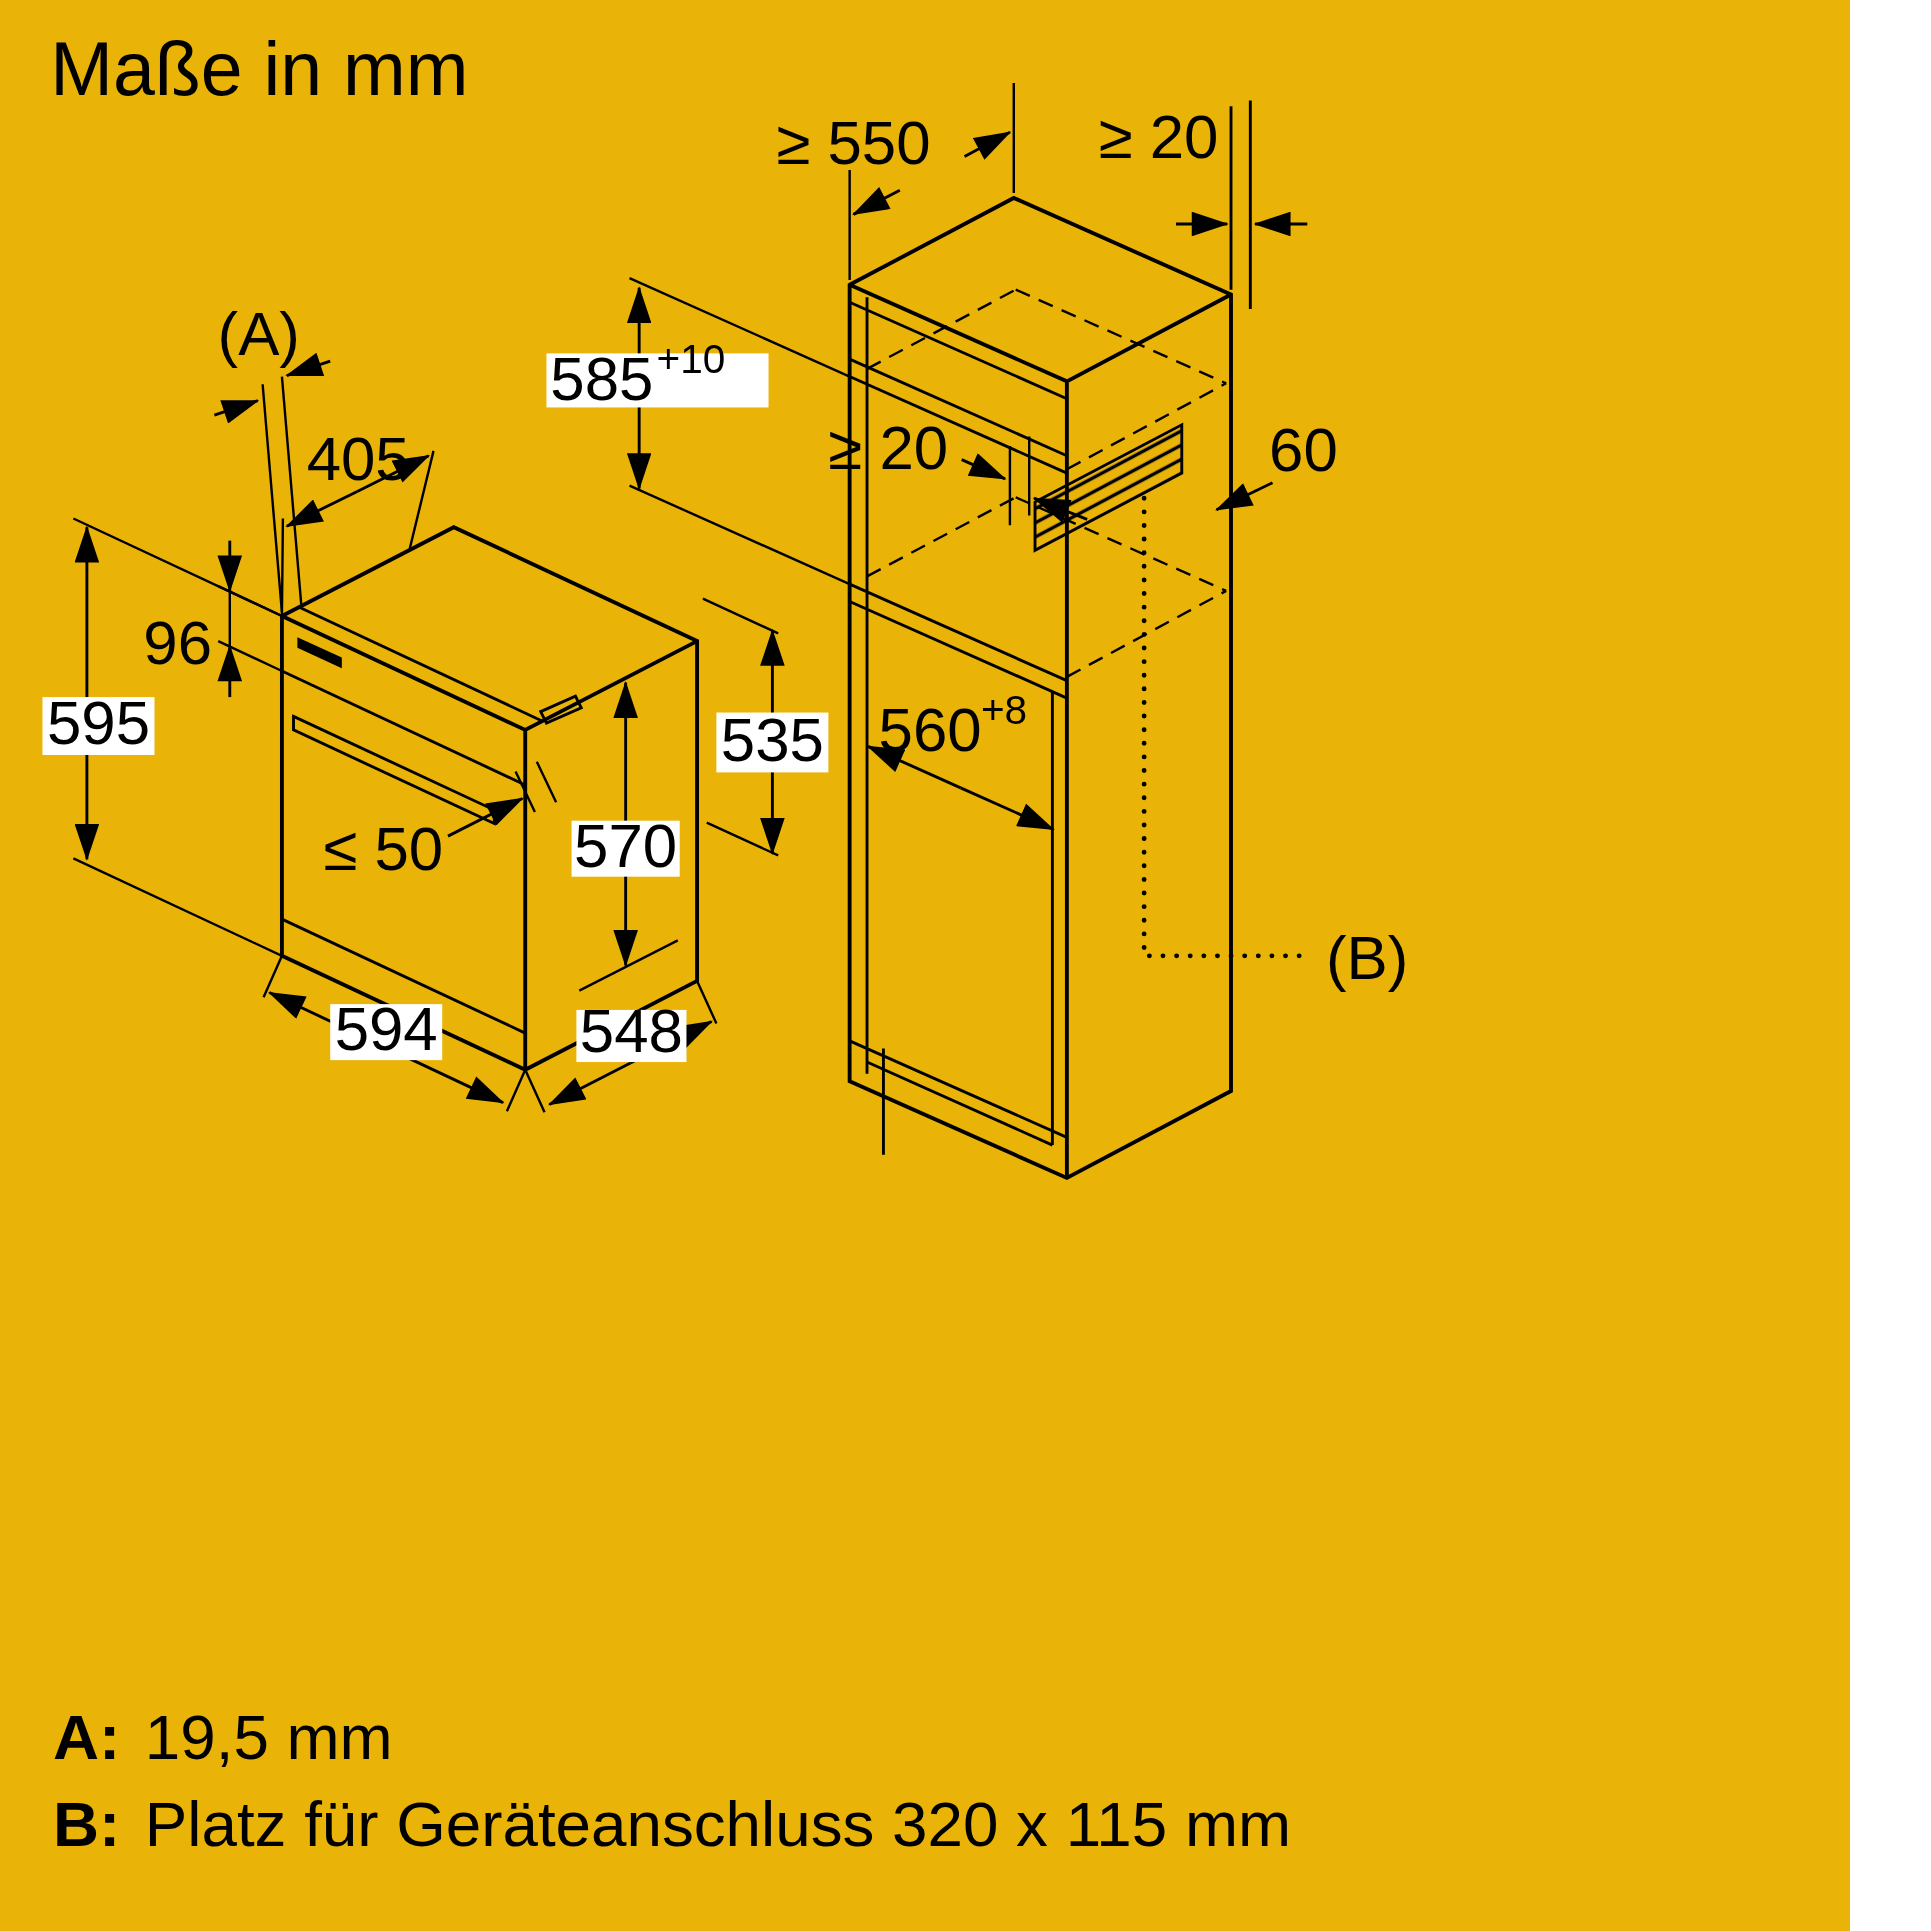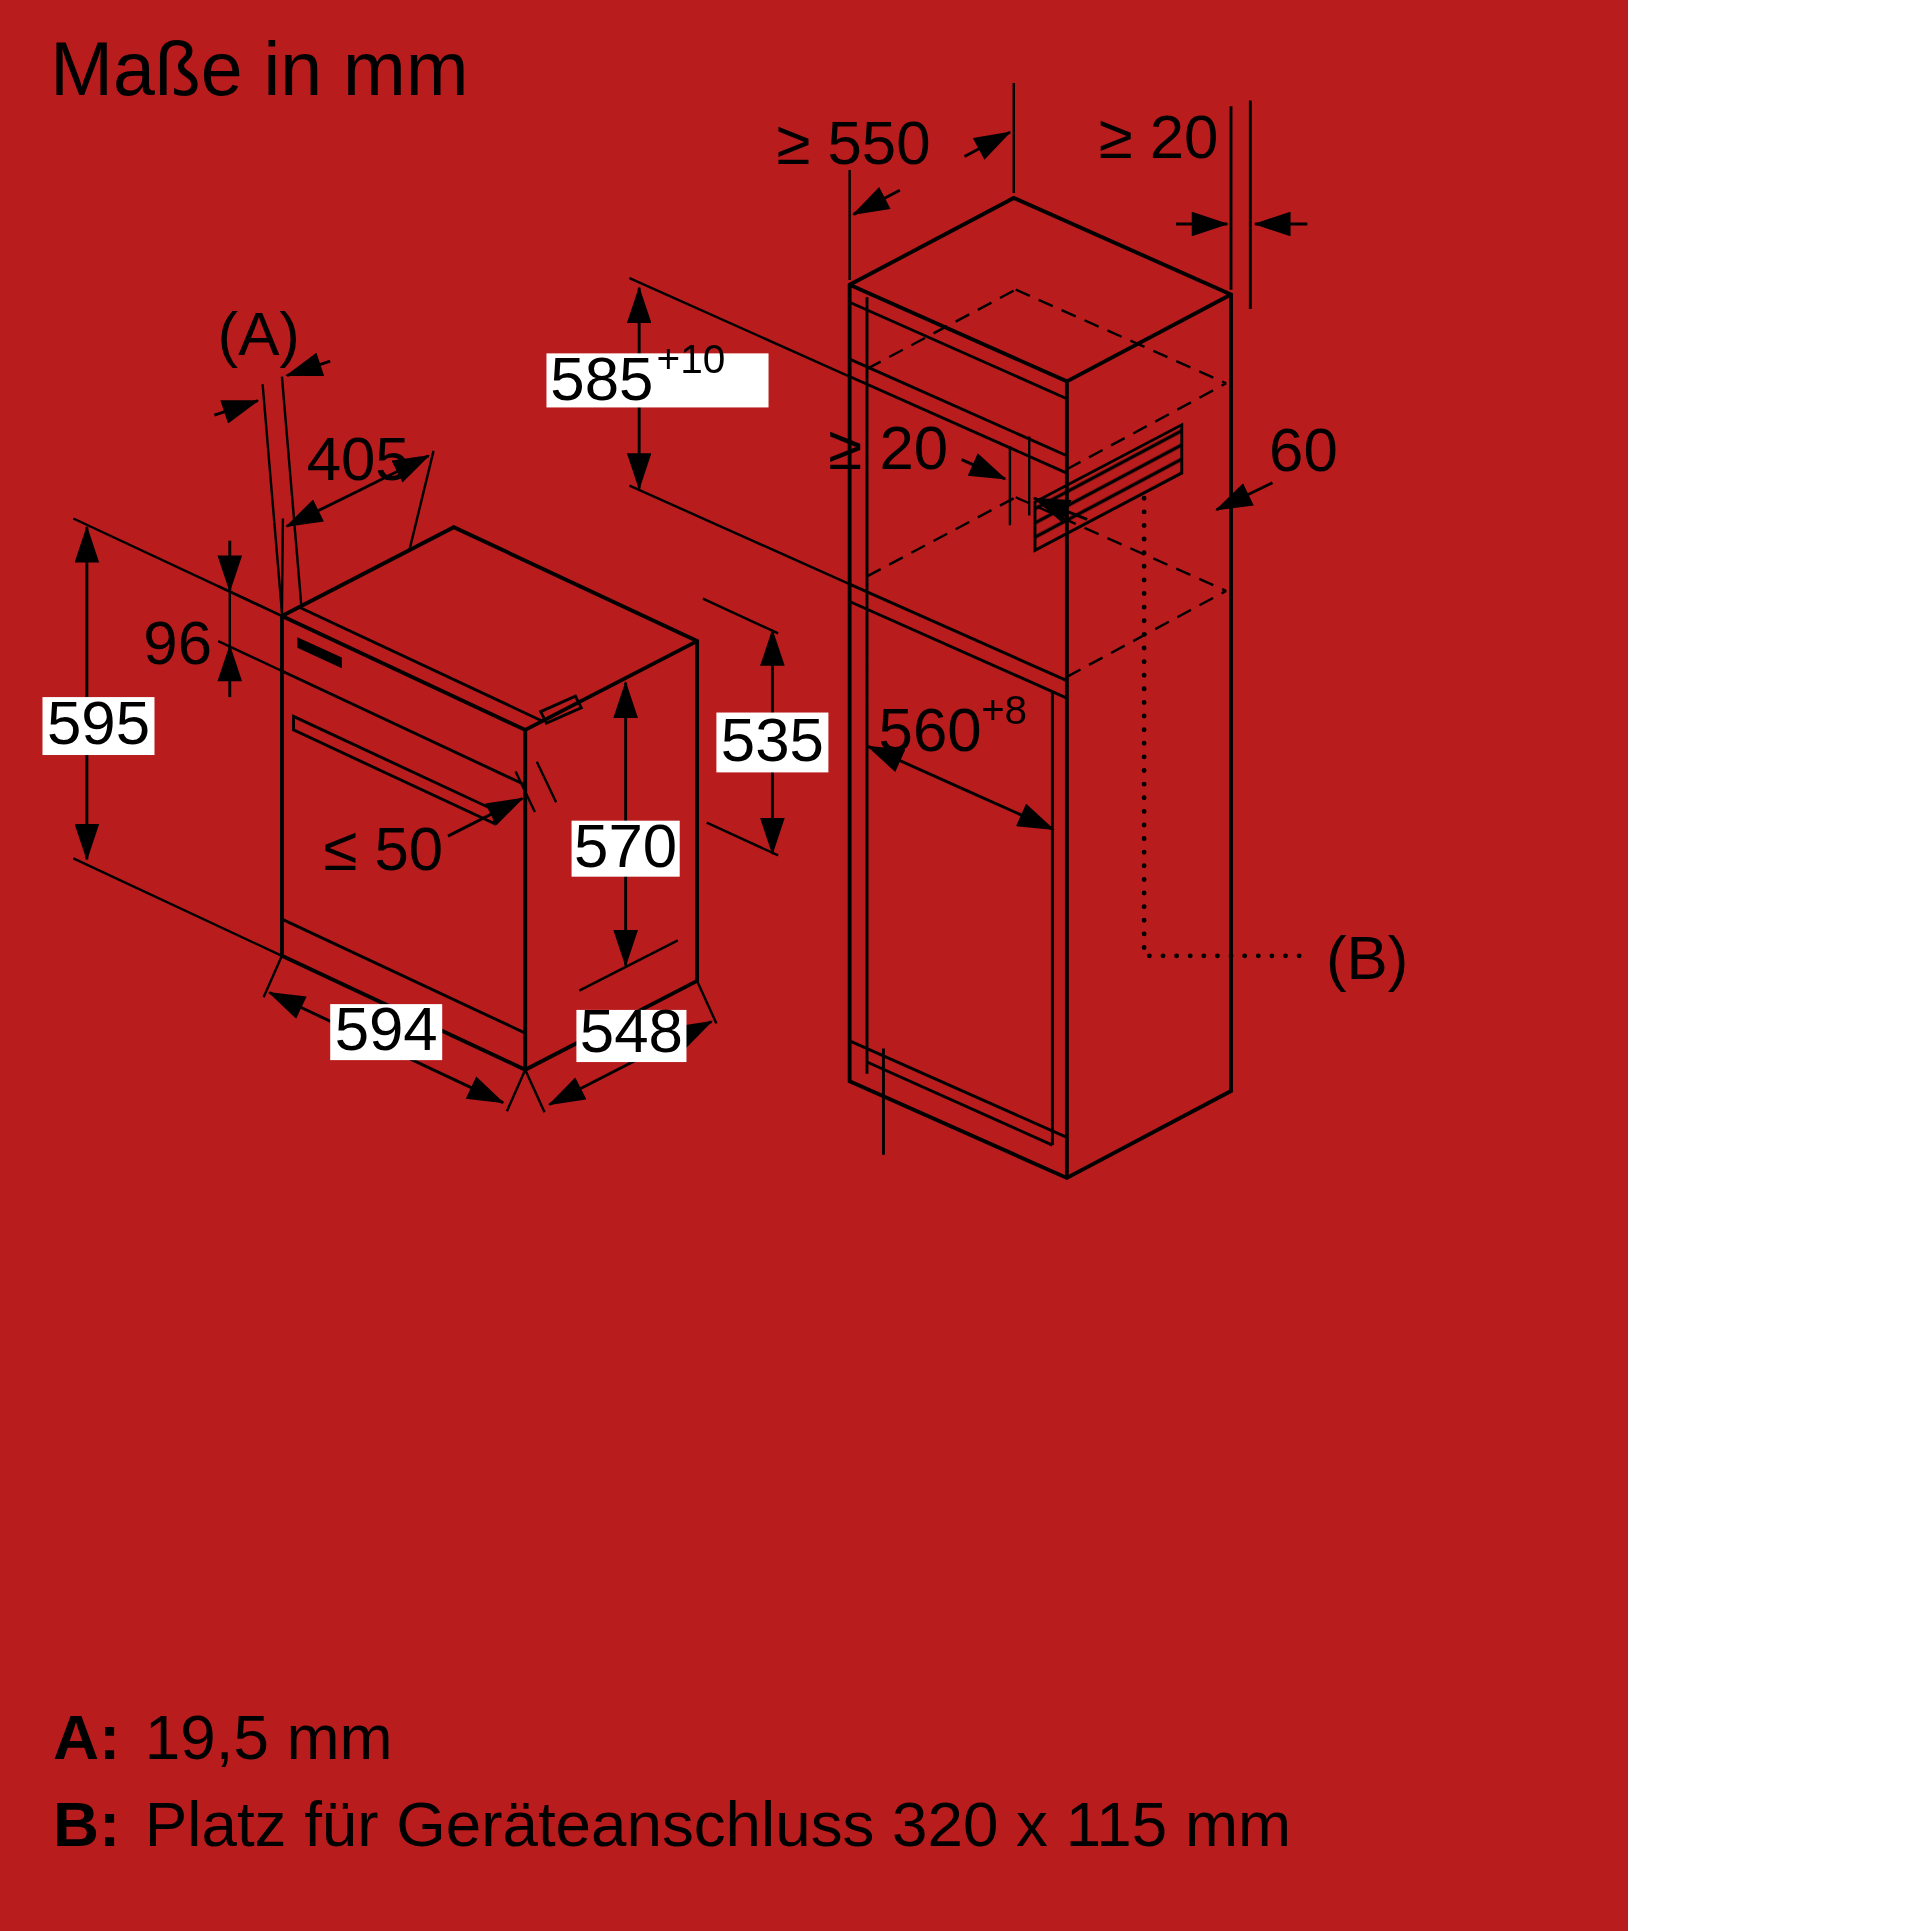--- a/index.html
+++ b/index.html
@@ -1,16 +1,16 @@
 <!DOCTYPE html>
 <html><head>
 <meta charset="utf-8">
 <style>
   html,body{margin:0;padding:0;background:#fff;}
-  .stage{position:relative;width:1628px;height:1931px;background:#b91c1c;}
+  .stage{position:relative;width:1850px;height:1931px;background:#eab308;}
   svg{display:block;}
   text{fill:#000;font-family:"Liberation Sans",sans-serif;}
   .t-title{font-size:78px;}
   .t-dim{font-size:64px;}
   .t-sup{font-size:42px;}
   .t-leg-label{font-size:66px;font-weight:700;}
   .t-leg{font-size:66px;}
   .ln{stroke:#000;fill:none;}
   .sw4{stroke-width:4;}
   .sw3{stroke-width:3;}

